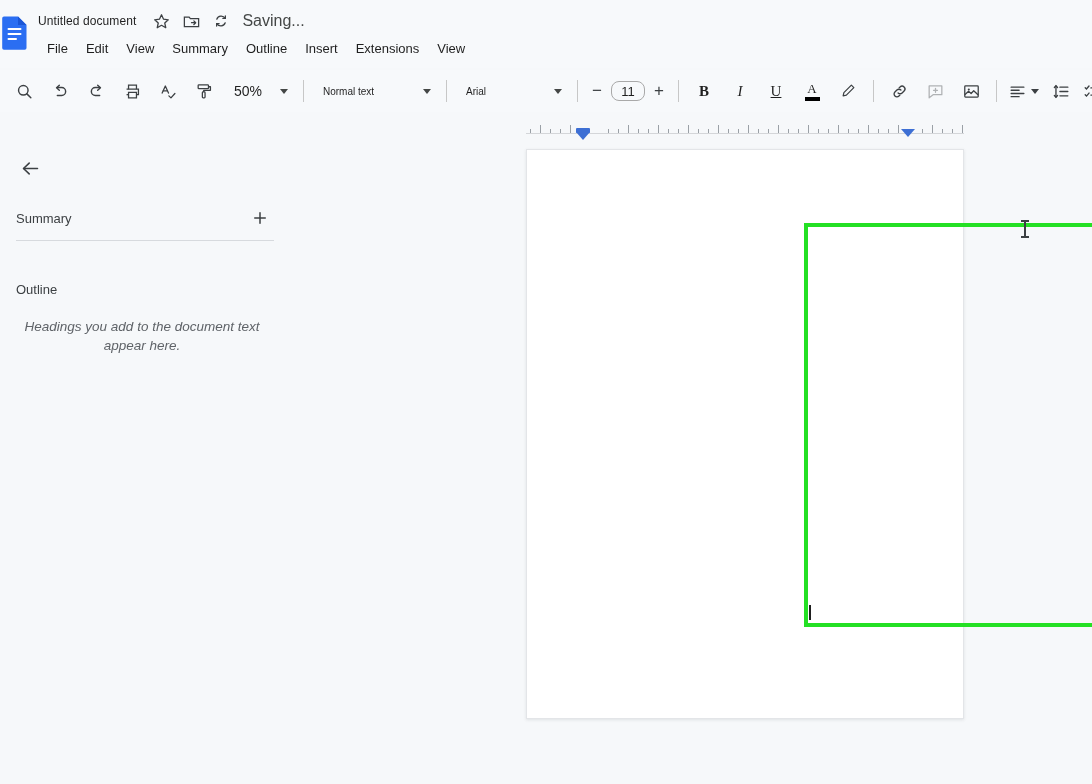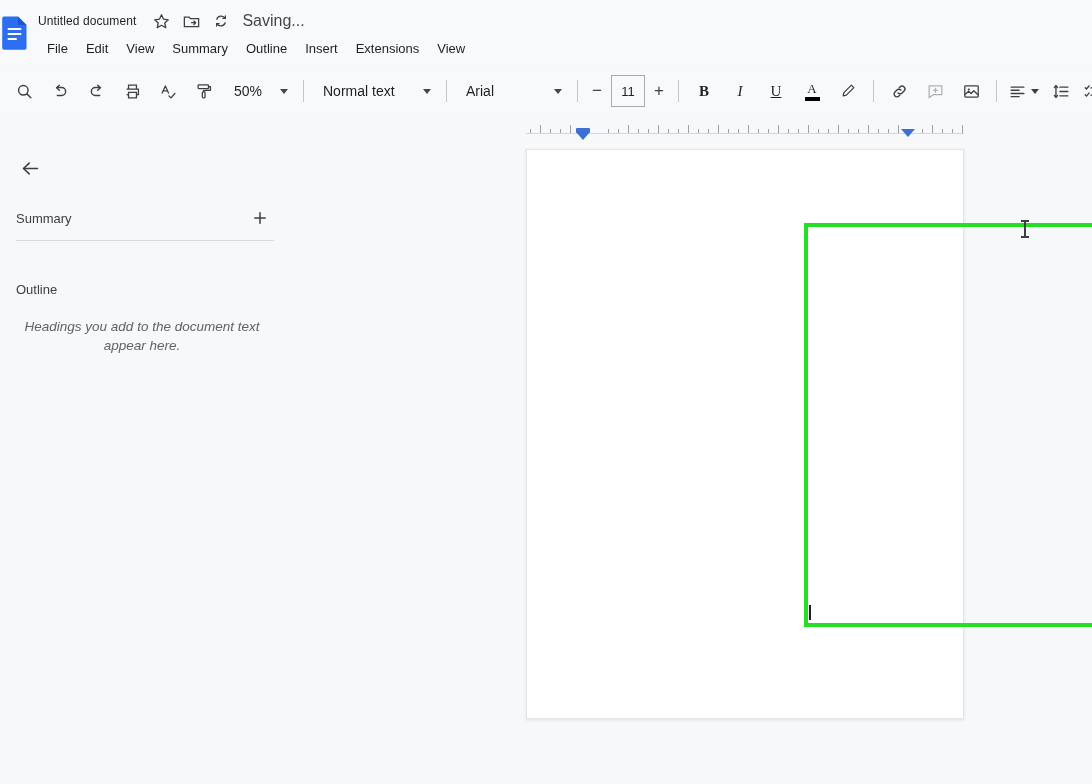--- a/index.html
+++ b/index.html
@@ -75,37 +75,37 @@
     display: flex; align-items: center; gap: 2px; flex: 0 0 auto;
     padding: 3px 4px 3px 10px; border-radius: 4px; margin-left: 2px;
     cursor: default;
   }
   .tb-zoom-label { font-size: 14px; color: #1f1f1f; min-width: 34px; }
   .tb-combo {
     display: flex; align-items: center; justify-content: space-between;
     flex: 0 0 auto; border-radius: 4px; padding: 4px 4px 4px 12px;
     cursor: default;
   }
-  .tb-combo .label { font-size: 14px; color: #1f1f1f; white-space: nowrap; }
+  .tb-combo .label { font-size: 10px; color: #1f1f1f; white-space: nowrap; }
   .caret {
     width: 0; height: 0; border-left: 4px solid transparent;
     border-right: 4px solid transparent; border-top: 5px solid #444746;
     margin-left: 10px; margin-right: 4px;
   }
   .caret.sm { margin-left: 4px; margin-right: 2px; border-top-color:#3c4043; }
   .fontsize-wrap {
     display: flex; align-items: center; flex: 0 0 auto; gap: 2px;
   }
   .fs-btn {
     width: 24px; height: 26px; display: flex; align-items: center;
     justify-content: center; font-size: 17px; color: #3c4043;
     border-radius: 50%; cursor: default;
   }
   .fs-box {
-    width: 34px; height: 32px; border: 1px solid #a9a9a9; border-radius: 0;
+    width: 34px; height: 20px; border: 1px solid #a9a9a9; border-radius: 8px;
     display: flex; align-items: center; justify-content: center;
     font-size: 13px; color: #1f1f1f; background: transparent;
   }
   .bold-i { font-weight: bold; font-size: 15px; color:#1f1f1f; font-family:"Liberation Serif", serif;}
   .ital-i { font-style: italic; font-size: 15px; color:#1f1f1f; font-family:"Liberation Serif", serif;}
   .und-i  { text-decoration: underline; font-size: 15px; color:#1f1f1f; font-family:"Liberation Serif", serif;}
   .textcolor-i {
     display:flex; flex-direction:column; align-items:center; justify-content:center; line-height:1;
   }
   .textcolor-i .glyph { font-size: 13px; color:#1f1f1f; font-family:"Liberation Serif", serif; }

